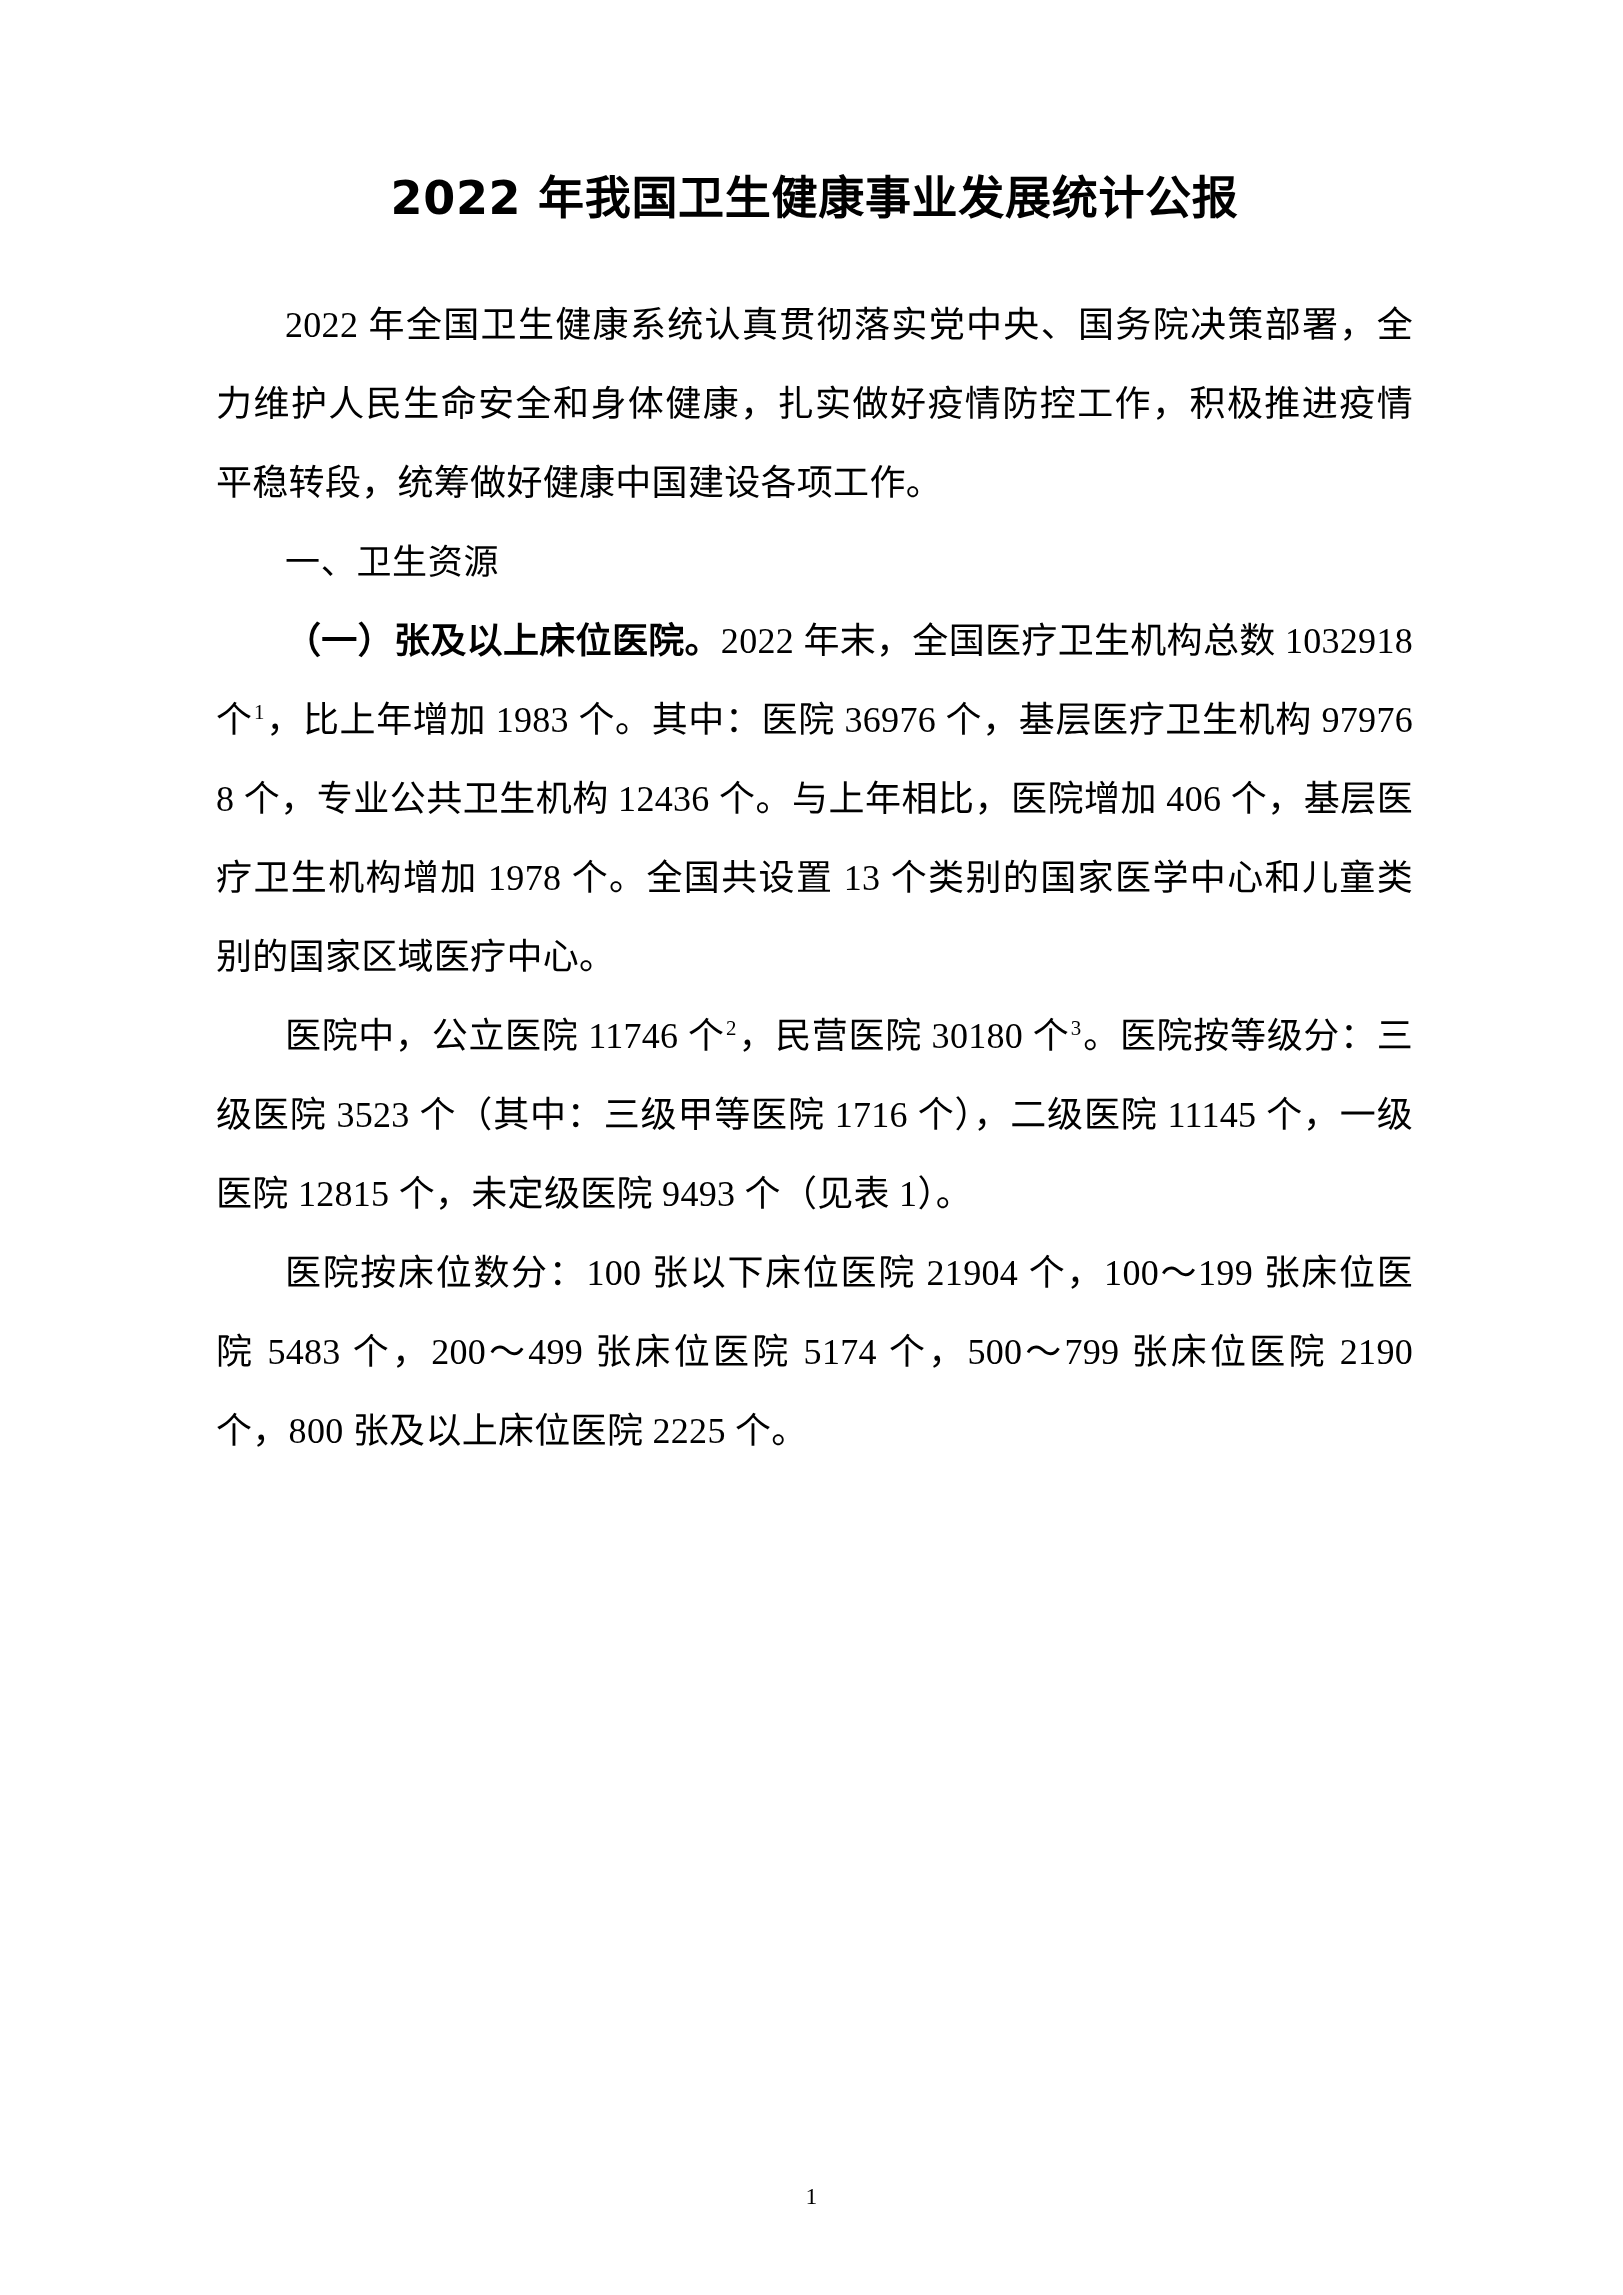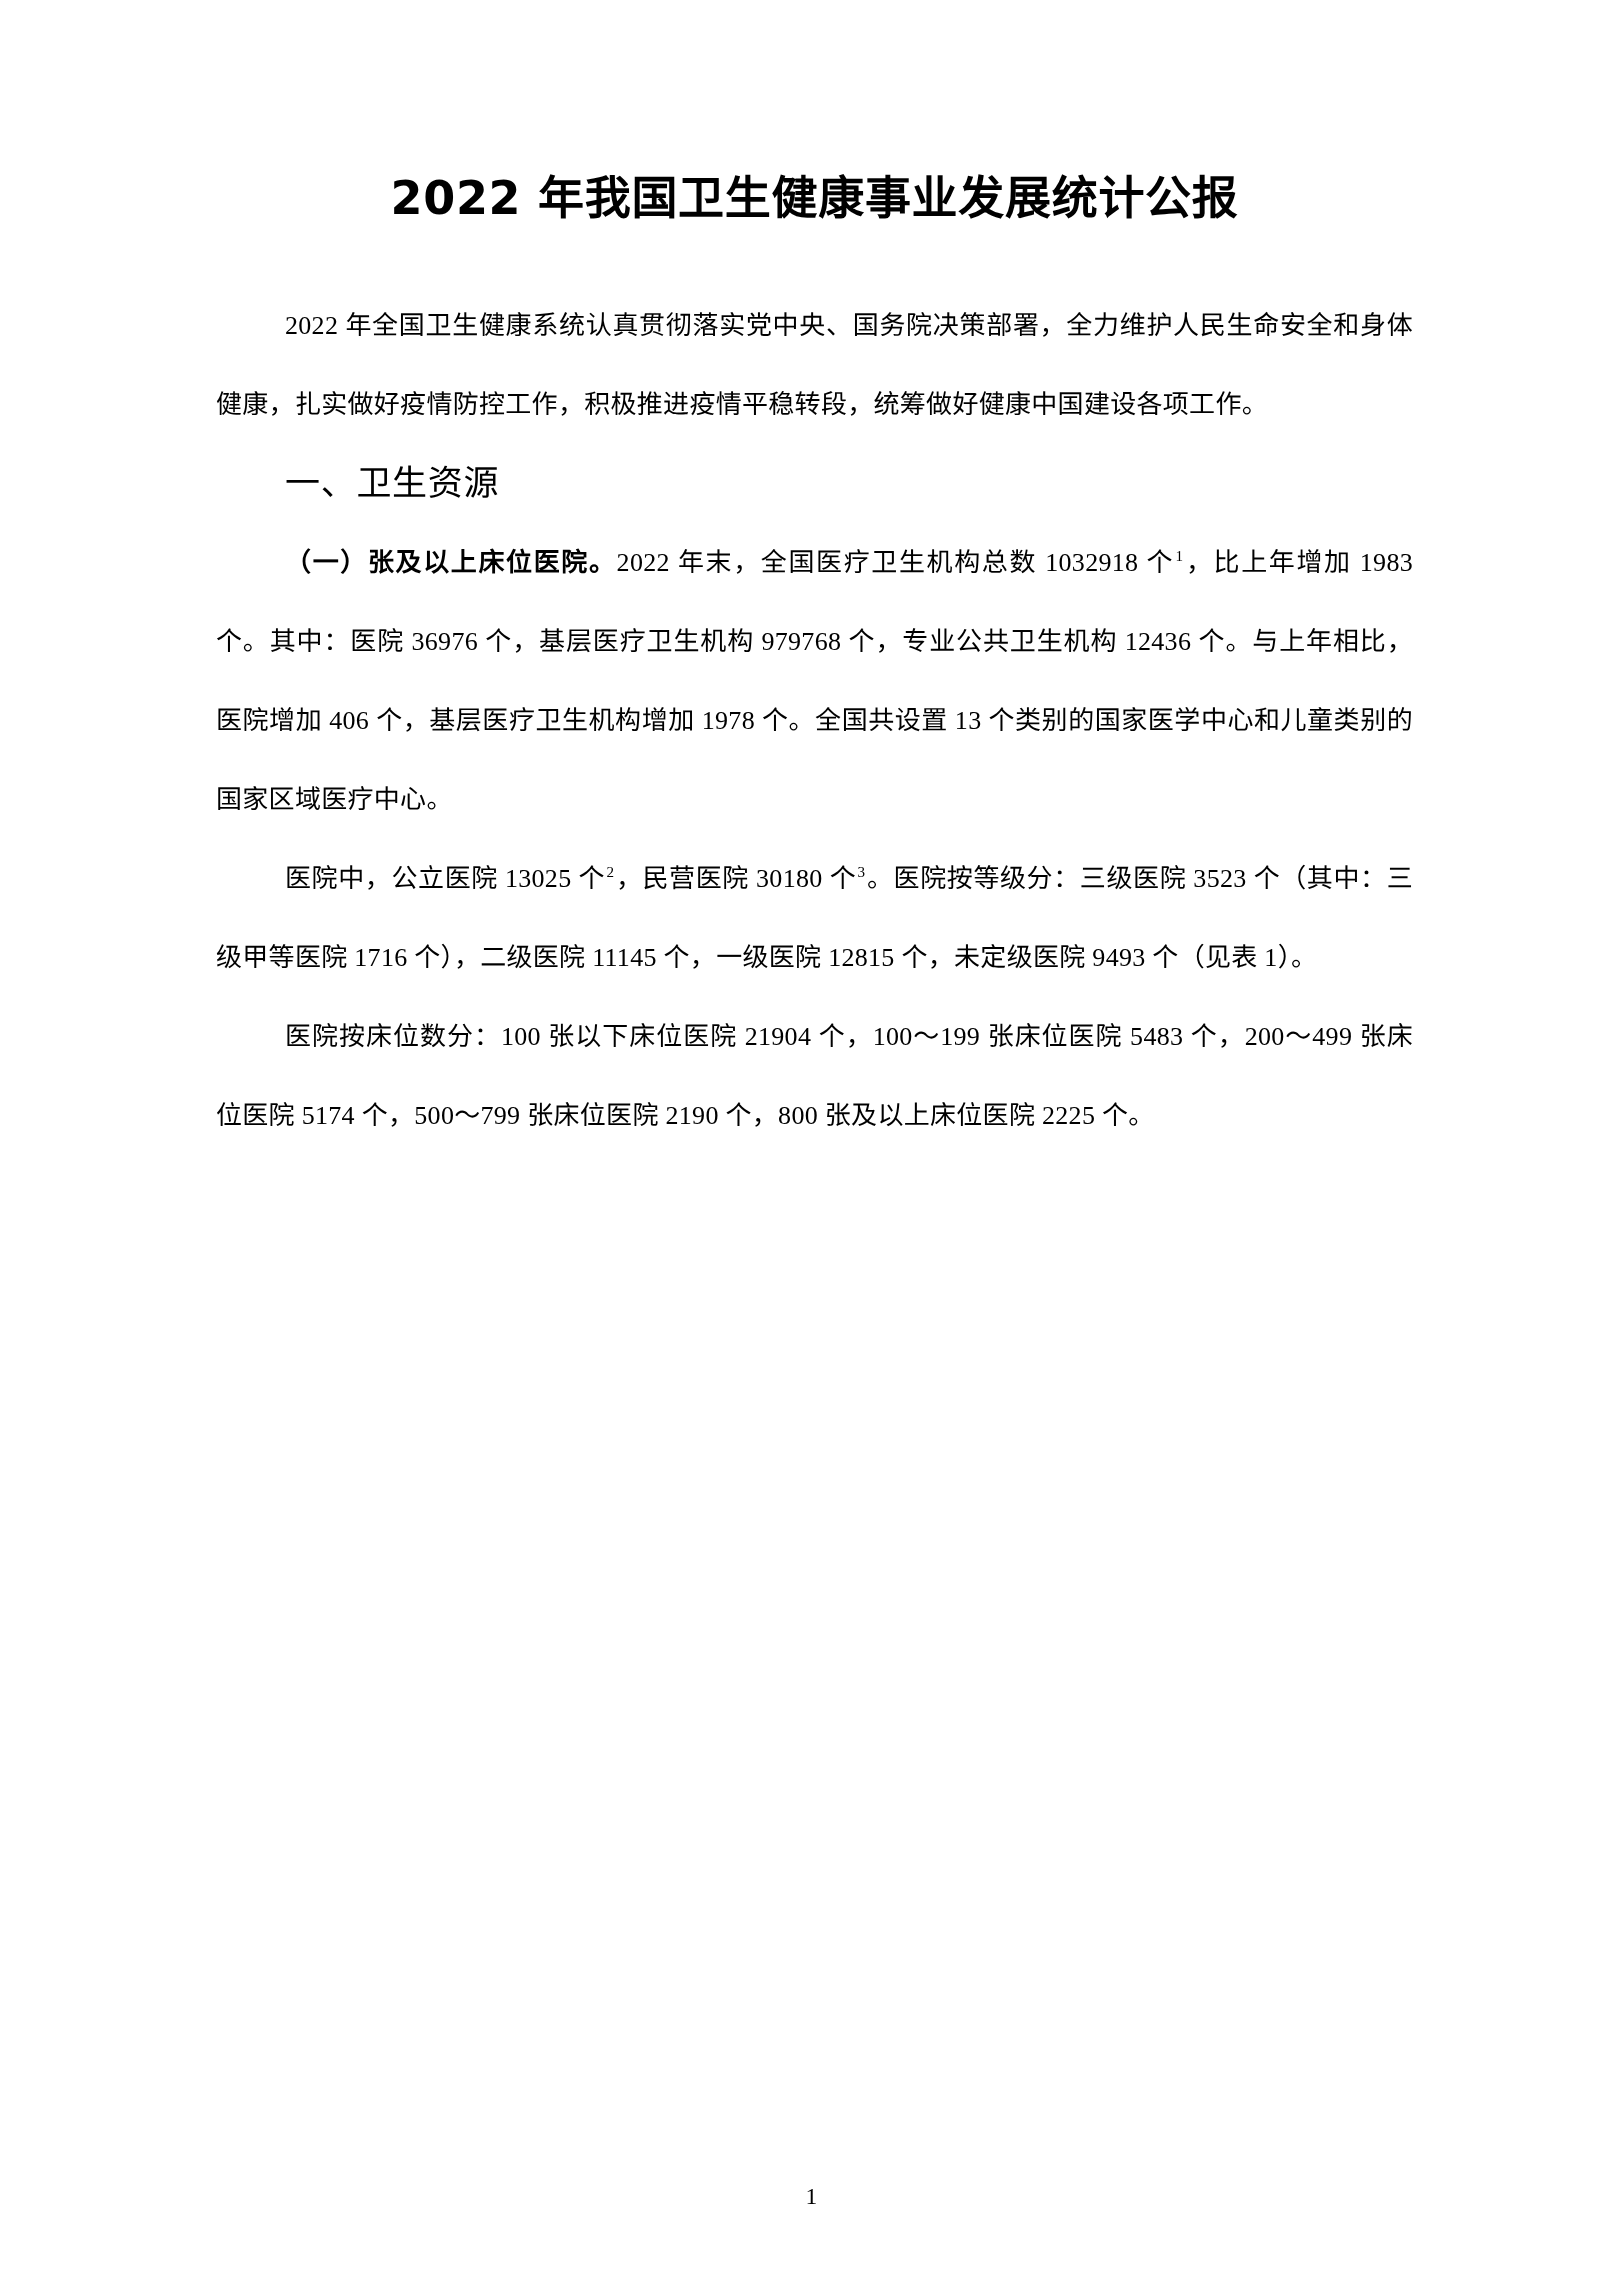--- a/index.html
+++ b/index.html
@@ -43,21 +43,21 @@
     line-height: 1;
     letter-spacing: 0.7px;
     padding-top: 175px;
     white-space: nowrap;
   }
 
   
   .para {
     margin: 0;
     font-family: "Liberation Serif", "DejaVu Serif", serif;
-    font-size: 26px;
+    font-size: 36px;
     line-height: 79px;
     text-align: justify;
     text-justify: inter-character;
     text-indent: 69px;            
     letter-spacing: 0.3px;
     word-break: break-all;
   }
 
   
   .para.first {
@@ -108,21 +108,21 @@
   <div class="content">
 
     <h1 class="doc-title">2022 年我国卫生健康事业发展统计公报</h1>
 
     <p class="para first">2022 年全国卫生健康系统认真贯彻落实党中央、国务院决策部署，全力维护人民生命安全和身体健康，扎实做好疫情防控工作，积极推进疫情平稳转段，统筹做好健康中国建设各项工作。</p>
 
     <h2 class="section-heading">一、卫生资源</h2>
 
     <p class="para"><span class="lead">（一）张及以上床位医院。</span><span>2022 年末，全国医疗卫生机构总数 1032918 个</span><sup class="fn">1</sup><span>，比上年增加 1983 个。其中：医院 36976 个，基层医疗卫生机构 979768 个，专业公共卫生机构 12436 个。与上年相比，医院增加 406 个，基层医疗卫生机构增加 1978 个。全国共设置 13 个类别的国家医学中心和儿童类别的国家区域医疗中心。</span></p>
 
-    <p class="para"><span>医院中，公立医院 13025 个</span><sup class="fn">2</sup><span>，民营医院 30180 个</span><sup class="fn">3</sup><span>。医院按等级分：三级医院 3523 个（其中：三级甲等医院 1716 个），二级医院 11145 个，一级医院 12815 个，未定级医院 9493 个（见表 1）。</span></p>
+    <p class="para"><span>医院中，公立医院 11746 个</span><sup class="fn">2</sup><span>，民营医院 30180 个</span><sup class="fn">3</sup><span>。医院按等级分：三级医院 3523 个（其中：三级甲等医院 1716 个），二级医院 11145 个，一级医院 12815 个，未定级医院 9493 个（见表 1）。</span></p>
 
     <p class="para">医院按床位数分：100 张以下床位医院 21904 个，100～199 张床位医院 5483 个，200～499 张床位医院 5174 个，500～799 张床位医院 2190 个，800 张及以上床位医院 2225 个。</p>
 
   </div>
 
   <div class="page-number">1</div>
 
 </div>
 
 

